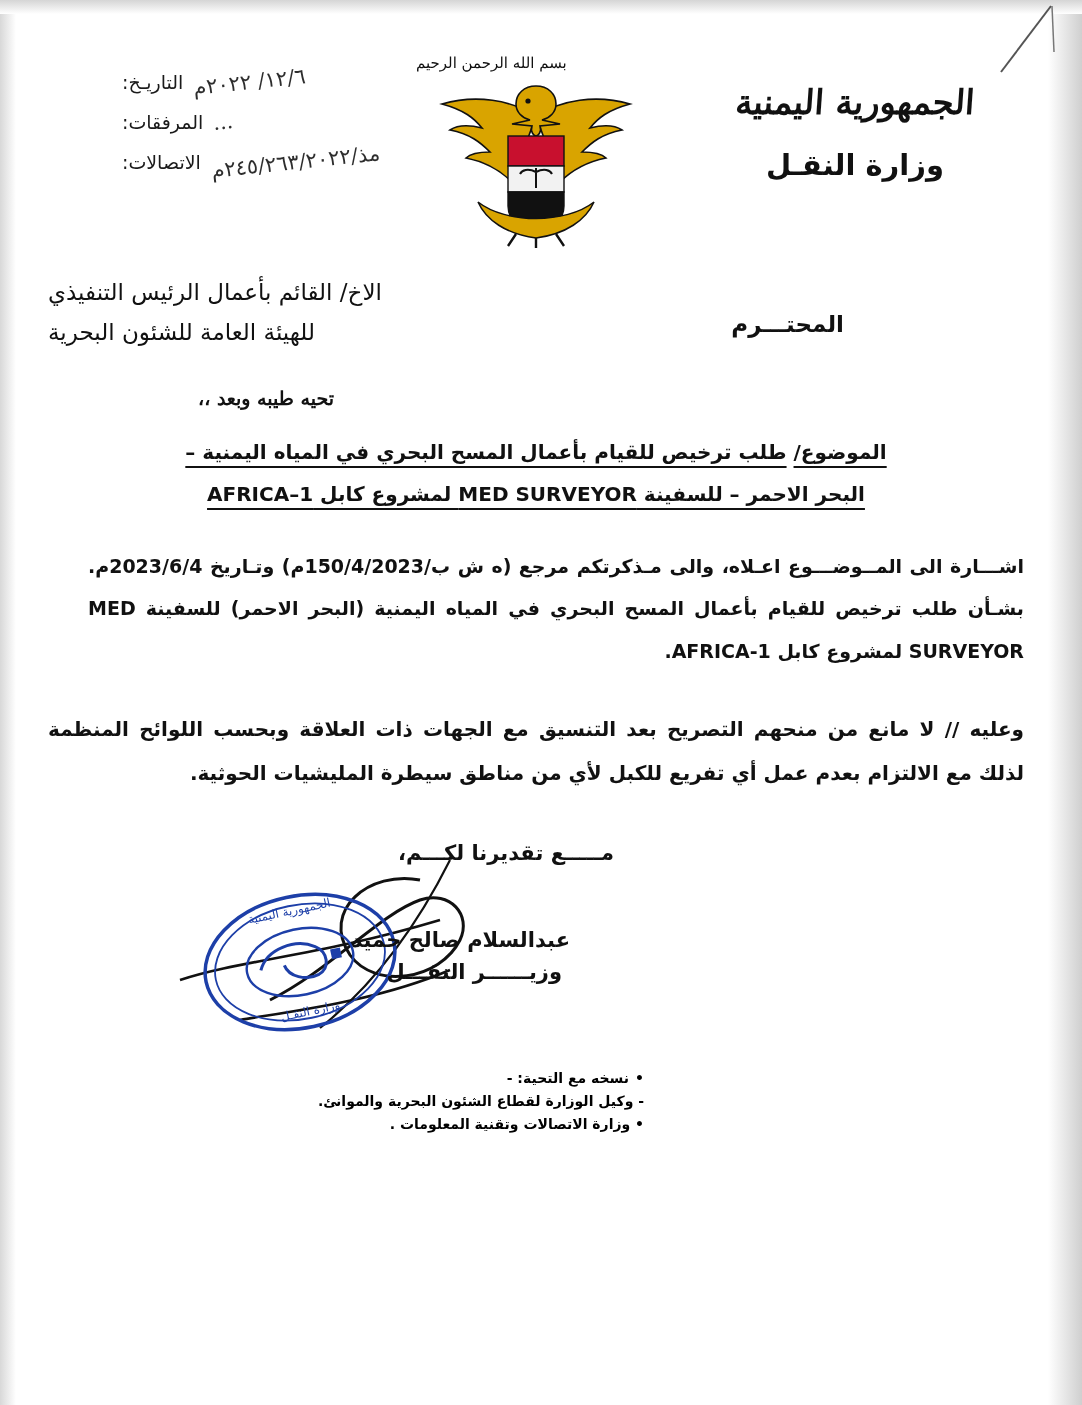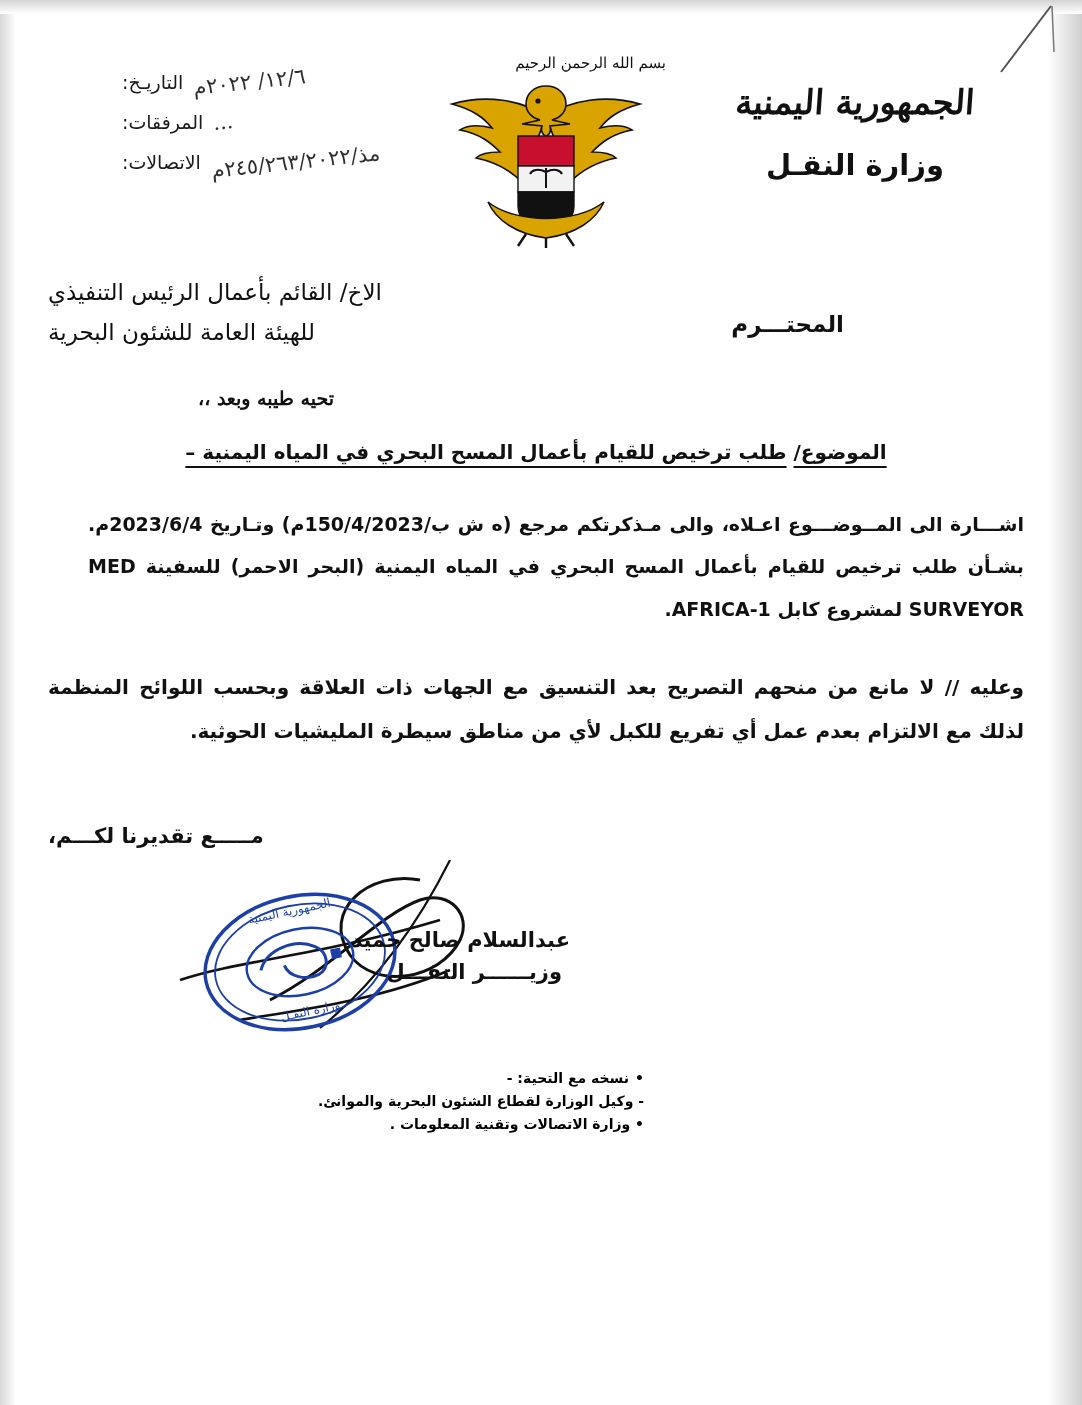--- a/index.html
+++ b/index.html
@@ -81,21 +81,21 @@
     transform: rotate(-6deg);
     white-space: nowrap;
     opacity: .92;
   }
   .emblem {
     position: absolute;
     top: 20px;
     left: 50%;
     transform: translateX(-50%);
     width: 250px;
-    text-align: right;
+    text-align: left;
   }
   .basmala {
     font-size: 15px;
     color: #111;
     margin-bottom: 2px;
     font-family: "DejaVu Serif", serif;
   }
   .ministry-block {
     position: absolute;
     top: 48px;
@@ -179,22 +179,22 @@
     padding-left: 40px;
   }
   .para2 {
     margin-top: 34px;
     font-size: 20px;
     line-height: 2.2;
     font-weight: bold;
     text-align: justify;
   }
   .closing {
-    margin-top: 71px;
-    text-align: left;
+    margin-top: 46px;
+    text-align: center;
     font-size: 21px;
     font-weight: bold;
     padding-right: 60px;
   }
 
   
   .signature-area {
     position: absolute;
     top: 880px;
     left: 120px;
@@ -335,20 +335,23 @@
     <div class="respect-row">
       <div class="respect">المحتـــرم</div>
     </div>
 
     <div class="greeting">تحيه طيبه وبعد ،،</div>
 
     <div class="subject">
       <div>
         <span class="u">الموضوع/</span>
         <span class="u">طلب ترخيص للقيام بأعمال المسح البحري في المياه اليمنية –</span>
+      </div>
+      <div>
+        <span class="u">البحر الاحمر – للسفينة MED SURVEYOR لمشروع كابل AFRICA–1</span>
       </div>
     </div>
 
     <div class="para indent-l">اشـــارة الى المــوضـــوع اعـلاه، والى مـذكرتكم مرجع (ه ش ب/150/4/2023م) وتـاريخ 2023/6/4م. بشـأن طلب ترخيص للقيام بأعمال المسح البحري في المياه اليمنية (البحر الاحمر) للسفينة MED SURVEYOR لمشروع كابل AFRICA-1.</div>
 
     <div class="para2">وعليه // لا مانع من منحهم التصريح بعد التنسيق مع الجهات ذات العلاقة وبحسب اللوائح المنظمة لذلك مع الالتزام بعدم عمل أي تفريع للكبل لأي من مناطق سيطرة المليشيات الحوثية.</div>
 
     <div class="closing">مـــــع تقديرنا لكـــم،</div>
   </div>
 

